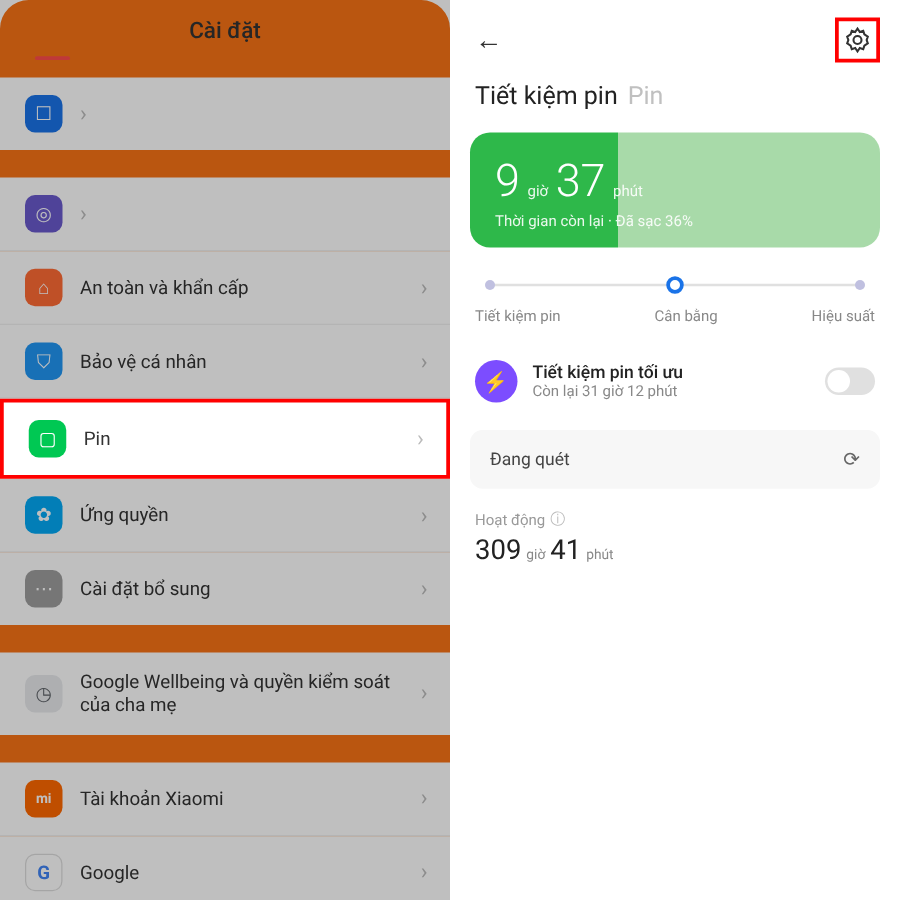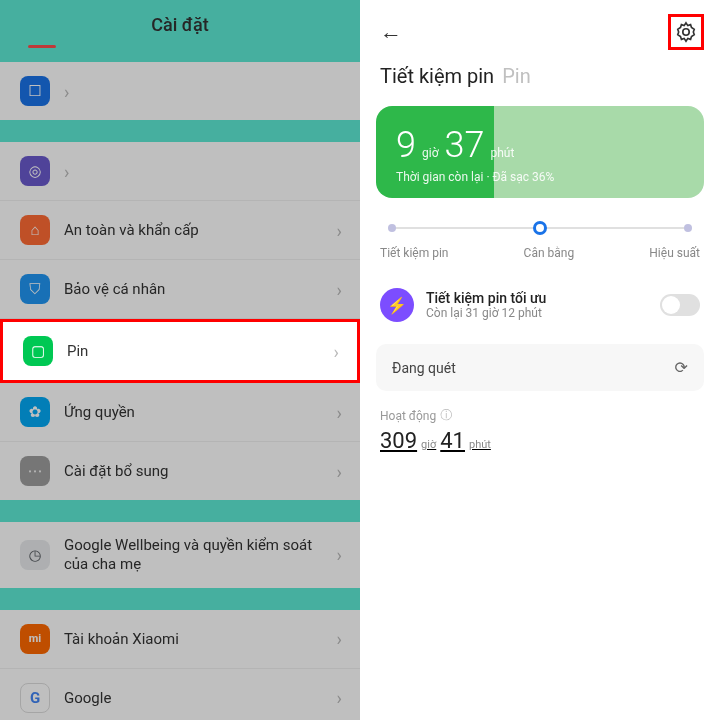--- a/index.html
+++ b/index.html
@@ -1,18 +1,18 @@
 <!DOCTYPE html>
 <html><head>
 <meta charset="utf-8">
 <style>
   * { box-sizing: border-box; margin: 0; padding: 0; font-family: -apple-system, BlinkMacSystemFont, "Segoe UI", Roboto, sans-serif; }
   body { width: 720px; height: 720px; display: flex; overflow: hidden; }
   
-  .left-pane { width: 360px; height: 720px; background: #5eead4; position: relative; }
+  .left-pane { width: 360px; height: 720px; background: #f97316; position: relative; border-radius: 23px; }
   .left-overlay { position: absolute; inset: 0; background: rgba(0,0,0,0.25); pointer-events: none; z-index: 5; }
   .right-pane { width: 360px; height: 720px; background: #fff; position: relative; }
 
   .left-header { text-align: center; padding: 14px 0 10px; font-size: 18px; font-weight: 500; color: #333; }
   .color-bar { height: 3px; width: 28px; background: #ff4d4d; margin: 0 0 14px 28px; border-radius: 2px; }
   
   .setting-row { display: flex; align-items: center; padding: 14px 18px 14px 20px; background: #fff; border-bottom: 1px solid #f0f0f0; }
   .setting-row.last-in-group { margin-bottom: 22px; border-bottom: none; }
   .setting-icon { width: 30px; height: 30px; border-radius: 8px; display: flex; align-items: center; justify-content: center; flex-shrink: 0; margin-right: 14px; }
   .setting-label { flex: 1; font-size: 15px; color: #333; }
@@ -66,21 +66,21 @@
   .opt-title { font-size: 14px; font-weight: 500; color: #222; }
   .opt-sub { font-size: 12px; color: #888; }
   .toggle { width: 40px; height: 22px; border-radius: 11px; background: #e0e0e0; position: relative; }
   .toggle-knob { position: absolute; left: 2px; top: 2px; width: 18px; height: 18px; border-radius: 50%; background: #fff; }
   
   .scan-row { margin: 8px 16px 16px; background: #f7f7f7; border-radius: 10px; padding: 14px 16px; display: flex; justify-content: space-between; align-items: center; font-size: 14px; color: #444; }
   .refresh { font-size: 16px; color: #666; }
   
   .activity { padding: 0 20px; }
   .act-label { font-size: 12px; color: #999; display: flex; align-items: center; gap: 4px; }
-  .act-value { display: flex; align-items: baseline; gap: 4px; margin-top: 4px; text-decoration: underline; }
+  .act-value { display: flex; align-items: baseline; gap: 4px; margin-top: 4px; }
   .act-big { font-size: 22px; color: #222; }
   .act-unit { font-size: 11px; color: #888; }
   
   .chart-area { position: relative; margin: 10px 16px 0; height: 50px; border-top: 1px solid #eee; }
   .chart-ylabel { position: absolute; right: 4px; font-size: 9px; color: #bbb; }
   .yl1 { top: -5px; }
   .yl2 { bottom: -5px; }
 </style>
 </head>
 <body>

